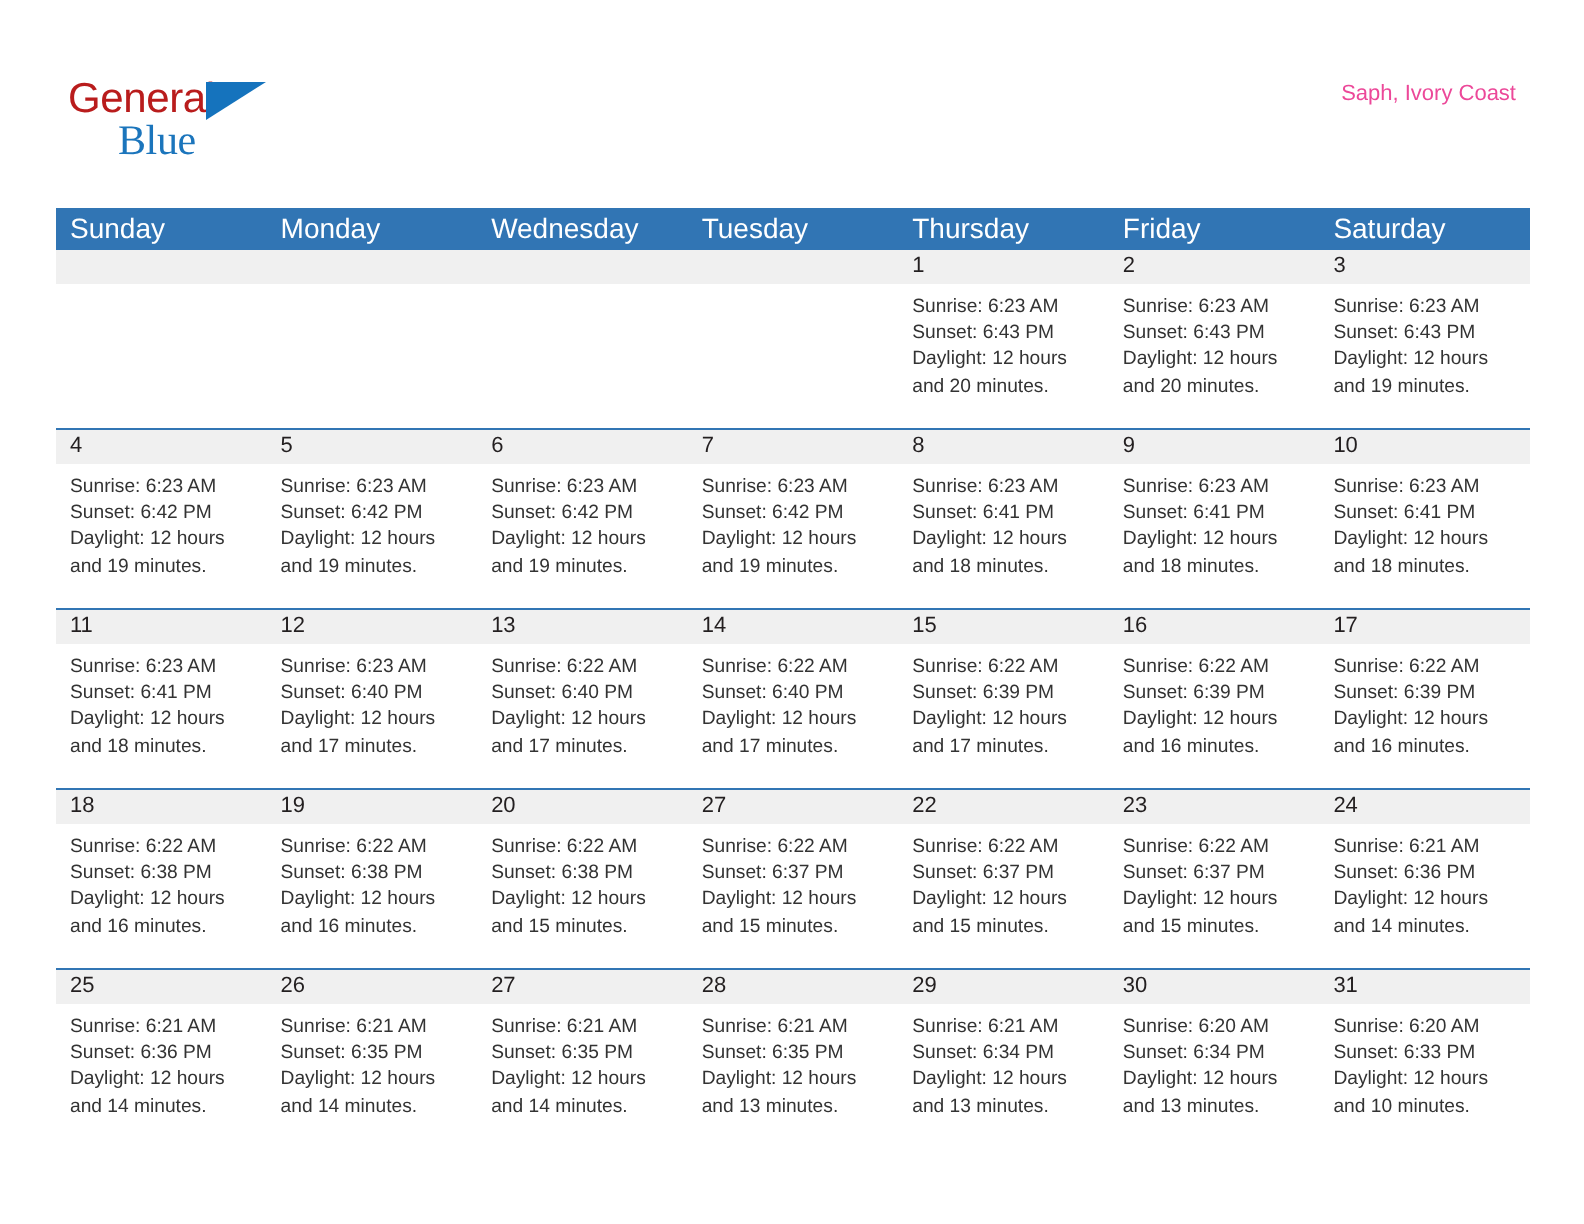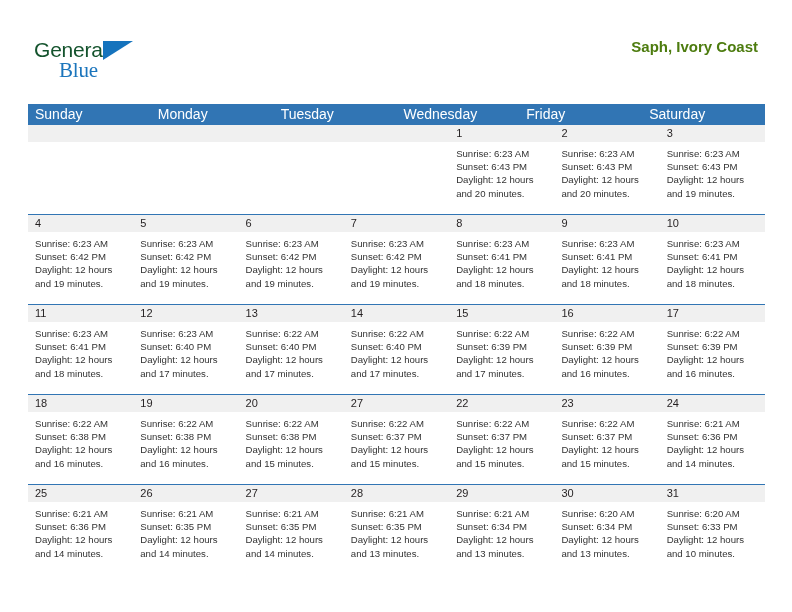--- a/index.html
+++ b/index.html
@@ -37,21 +37,21 @@
     top: 38px;
     width: 120px;
     height: 44px;
   }
   .logo-general {
     position: absolute;
     left: 0;
     top: 0;
     font-size: 21px;
     letter-spacing: -0.2px;
-    color: #14532d;
+    color: #b91c1c;
     font-family: "Liberation Sans", sans-serif;
     line-height: 24px;
   }
   .logo-flag {
     position: absolute;
     left: 69px;
     top: 3px;
     width: 0;
     height: 0;
     border-left: 30px solid #1573bd;
@@ -75,26 +75,25 @@
     text-align: right;
   }
   .cal-title {
     font-size: 28px;
     font-weight: normal;
     color: #231f20;
     line-height: 34px;
     white-space: nowrap;
   }
   .cal-subtitle {
-    font-size: 15px;
-    color: #4d7c0f;
+    font-size: 11px;
+    color: #ec4899;
     line-height: 20px;
     margin-top: 5px;
     white-space: nowrap;
-    font-weight: bold;
   }
 
   
   .calendar {
     position: absolute;
     left: 28px;
     top: 104px;
     width: 737px;
   }
 
@@ -173,22 +172,23 @@
       <div class="cal-subtitle">Saph, Ivory Coast</div>
     </div>
 
   </div>
 
   <div class="calendar">
 
     <div class="weekday-row">
       <div class="weekday-cell">Sunday</div>
       <div class="weekday-cell">Monday</div>
+      <div class="weekday-cell">Wednesday</div>
       <div class="weekday-cell">Tuesday</div>
-      <div class="weekday-cell">Wednesday</div>
+      <div class="weekday-cell">Thursday</div>
       <div class="weekday-cell">Friday</div>
       <div class="weekday-cell">Saturday</div>
     </div>
 
     <div id="weeks-container">
         <div class="week-row">
           <div class="daynum-band">
             <div class="daynum-cell"></div>
             <div class="daynum-cell"></div>
             <div class="daynum-cell"></div>

